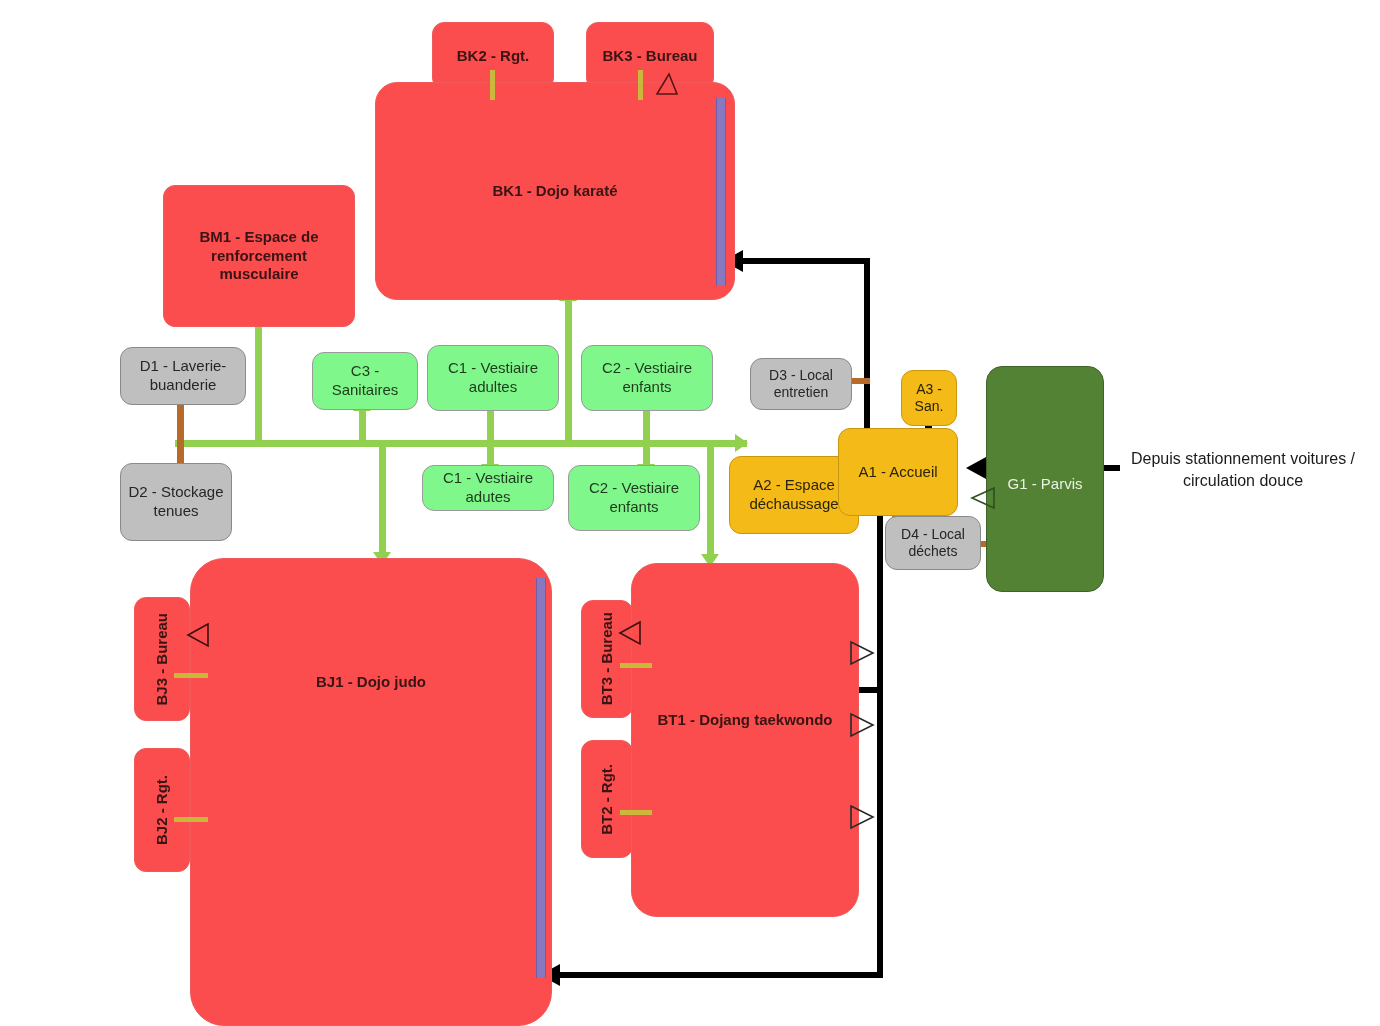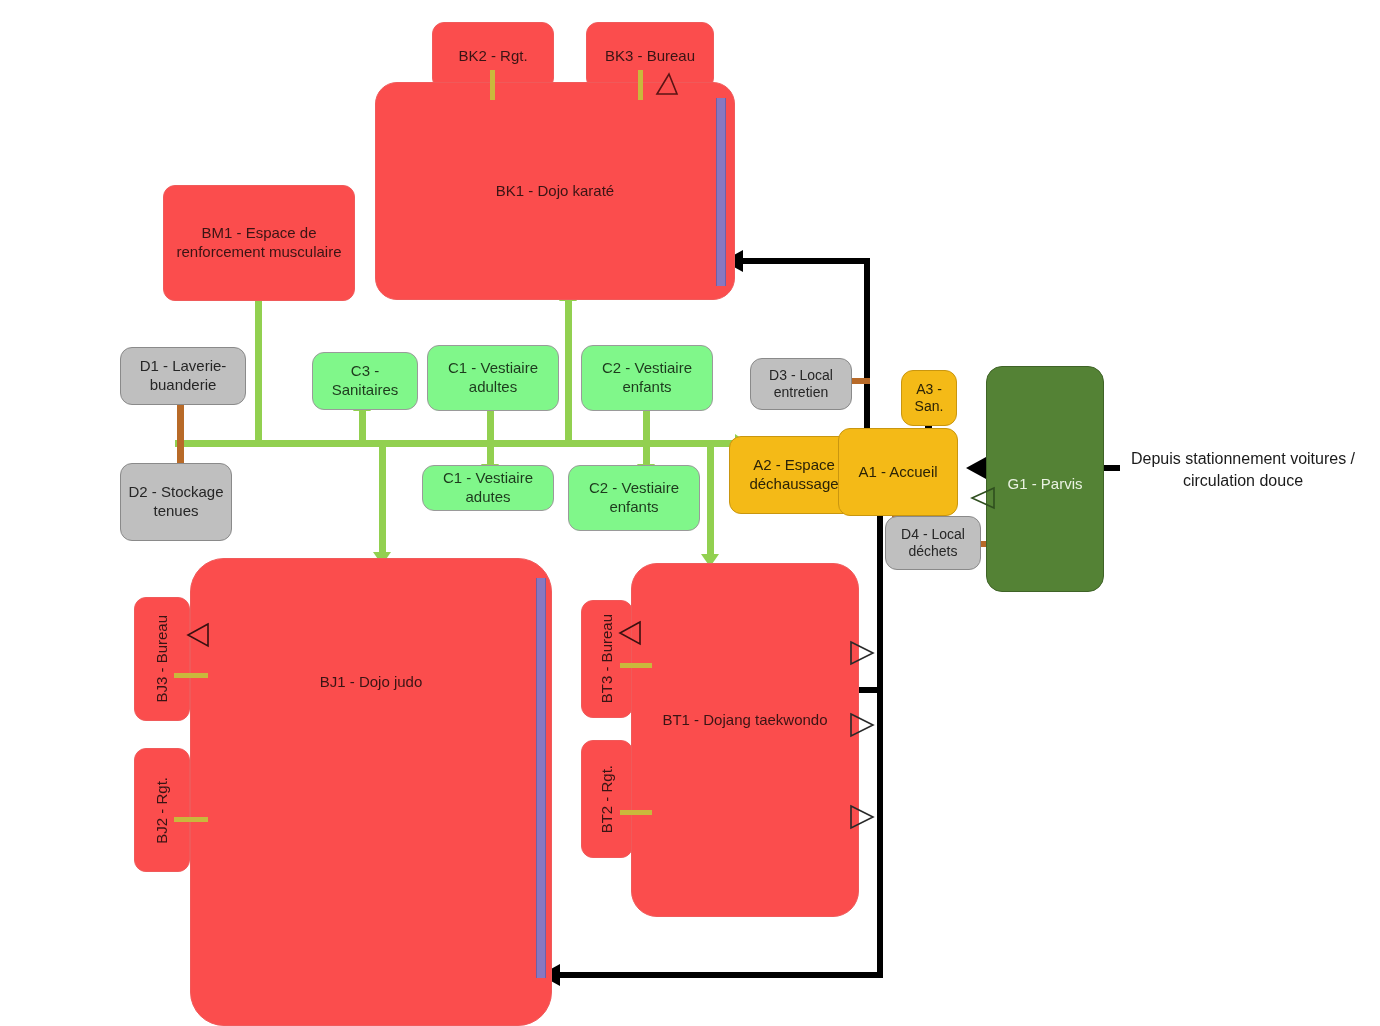--- a/index.html
+++ b/index.html
@@ -3,21 +3,21 @@
 <meta charset="utf-8">
 <style>
   html,body{margin:0;padding:0;background:#ffffff;}
   body{width:1380px;height:1026px;font-family:"Liberation Sans",sans-serif;}
   #stage{position:relative;width:1380px;height:1026px;overflow:hidden;background:#fff;}
 
   .box{position:absolute;box-sizing:border-box;display:flex;align-items:center;
        justify-content:center;text-align:center;border-radius:12px;
        font-size:15px;line-height:1.25;padding:3px 6px;}
 
-  .red   {background:#fb4d4d;color:#3a1414;border:1px solid #f05a5a;}
+  .red   {background:#fb4d4d;color:#3a1414;border:1px solid #f05a5a;font-weight:bold;}
   .green {background:#80f78a;color:#1d3a1d;border:1px solid #9a9a9a;}
   .grey  {background:#bfbfbf;color:#262626;border:1px solid #8a8a8a;}
   .orange{background:#f4ba17;color:#2b2307;border:1px solid #c9960f;}
   .dgreen{background:#548235;color:#eaf2e2;border:1px solid #3f6327;}
 
   .vert{writing-mode:vertical-rl;transform:rotate(180deg);}
 
   
   .gline{position:absolute;background:#92d050;}
   .bline{position:absolute;background:#000000;}
@@ -109,21 +109,21 @@
   </div>
   <div class="pstripe" style="left:716px;top:98px;width:8px;height:188px;"></div>
   <div class="yline" style="left:490px;top:70px;width:5px;height:30px;"></div>
   <div class="yline" style="left:638px;top:70px;width:5px;height:30px;"></div>
   <div class="door" style="left:655px;top:72px;">
     <svg width="26" height="24" viewBox="0 0 26 24">
         <path d="M2 22 L14 2 L22 22 Z" fill="none" stroke="#5a1414" stroke-width="1.6"></path>
       </svg>
   </div>
 
-  <div class="box red" style="left:163px;top:185px;width:192px;height:116px;">
+  <div class="box red" style="left:163px;top:185px;width:192px;height:142px;">
     <span>BM1 - Espace de renforcement musculaire</span>
   </div>
 
   <div class="box grey" style="left:120px;top:347px;width:126px;height:58px;">
     <span>D1 - Laverie-buanderie</span>
   </div>
   <div class="box grey" style="left:120px;top:463px;width:112px;height:78px;">
     <span>D2 - Stockage tenues</span>
   </div>
 
@@ -150,21 +150,21 @@
   </div>
 
   <div class="box orange" style="left:901px;top:370px;width:56px;height:56px;font-size:14px;justify-content:flex-end;">
     <span>A3 - San.</span>
   </div>
 
   <div class="box dgreen" style="left:986px;top:366px;width:118px;height:226px;border-radius:16px;align-items:center;padding-top:14px;">
     <span>G1 - Parvis</span>
   </div>
 
-  <div class="box orange" style="left:729px;top:436px;width:130px;height:78px;">
+  <div class="box orange" style="left:729px;top:456px;width:130px;height:78px;">
     <span>A2 - Espace déchaussage</span>
   </div>
 
   <div class="box orange" style="left:838px;top:428px;width:120px;height:88px;">
     <span>A1 - Accueil</span>
   </div>
   <div class="door" style="left:968px;top:486px;">
     <svg width="28" height="24" viewBox="0 0 28 24">
         <path d="M26 2 L4 12 L26 22 Z" fill="none" stroke="#2f4f1f" stroke-width="1.6"></path>
       </svg>

